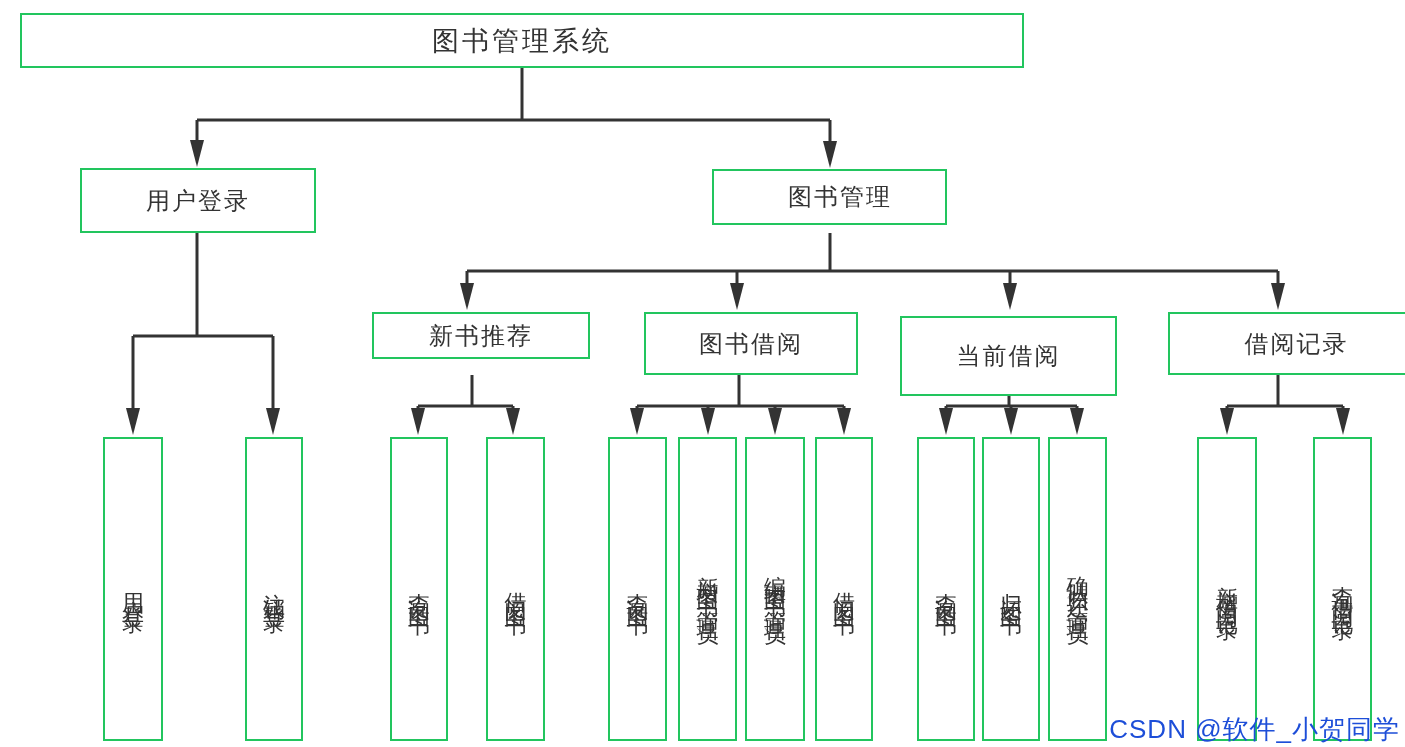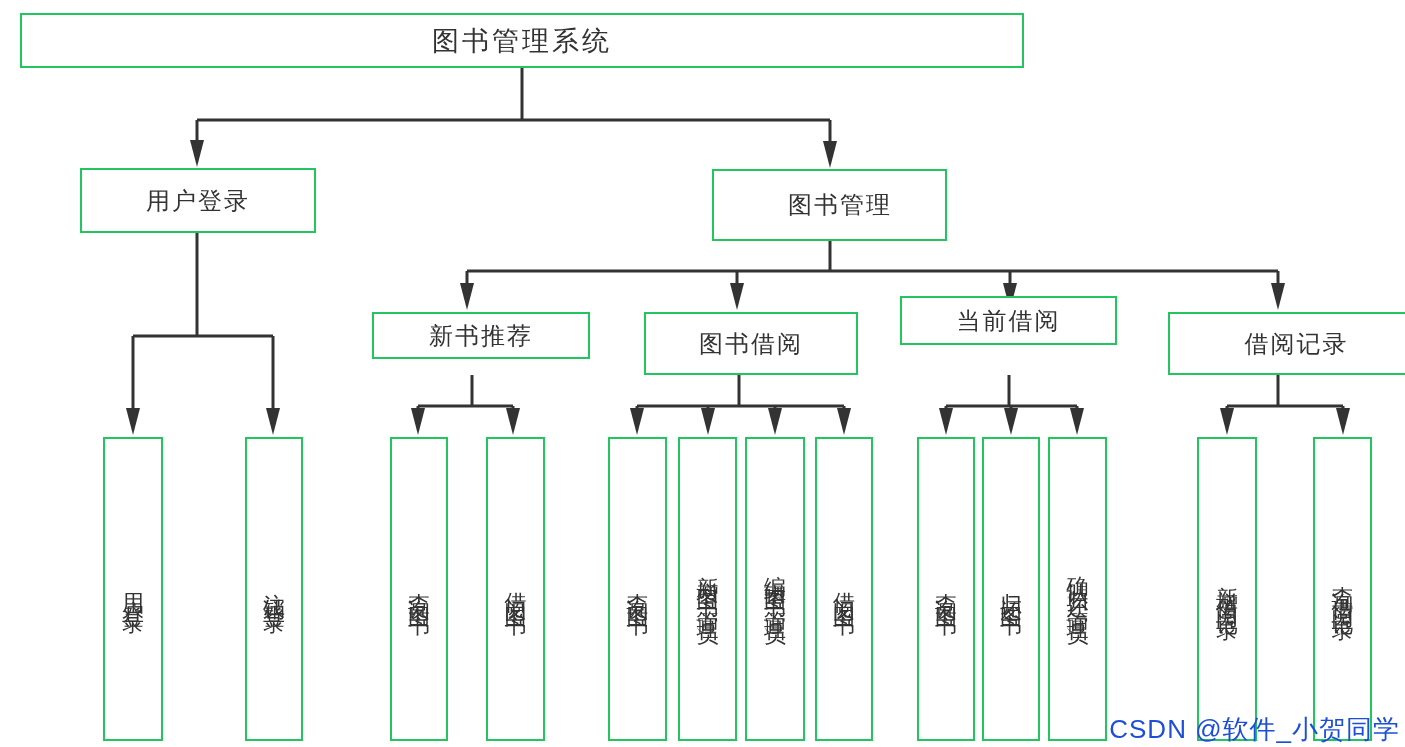--- a/index.html
+++ b/index.html
@@ -32,25 +32,25 @@
   .v-box {
     writing-mode: vertical-lr;
     font-size: 22px;
     letter-spacing: 7px;
     line-height: 1;
   }
   
   .b-root   { left: 20px;  top: 13px;  width: 1004px; height: 55px; }
   
   .b-login  { left: 80px;  top: 168px; width: 236px; height: 65px; }
-  .b-mgmt   { left: 712px; top: 169px; width: 235px; height: 72px; padding-left: 21px; }
+  .b-mgmt   { left: 712px; top: 169px; width: 235px; height: 56px; padding-left: 21px; }
   
   .b-newrec { left: 372px;  top: 312px; width: 218px; height: 47px; }
   .b-borrow { left: 632px;  top: 312px; width: 214px; height: 63px; margin-left: 12px; }
-  .b-current{ left: 900px;  top: 296px; width: 217px; height: 49px; }
+  .b-current{ left: 900px;  top: 316px; width: 217px; height: 80px; }
   .b-record { left: 1168px; top: 312px; width: 257px; height: 63px; }
   
   .leaf { top: 437px; height: 304px; }
   .b-l-login    { left: 103px;  width: 60px; }
   .b-l-logout   { left: 245px;  width: 58px; }
   .b-l-query1   { left: 390px;  width: 58px; }
   .b-l-borrow1  { left: 486px;  width: 59px; }
   .b-l-query2   { left: 608px;  width: 59px; }
   .b-l-add      { left: 678px;  width: 59px; }
   .b-l-edit     { left: 745px;  width: 60px; }

